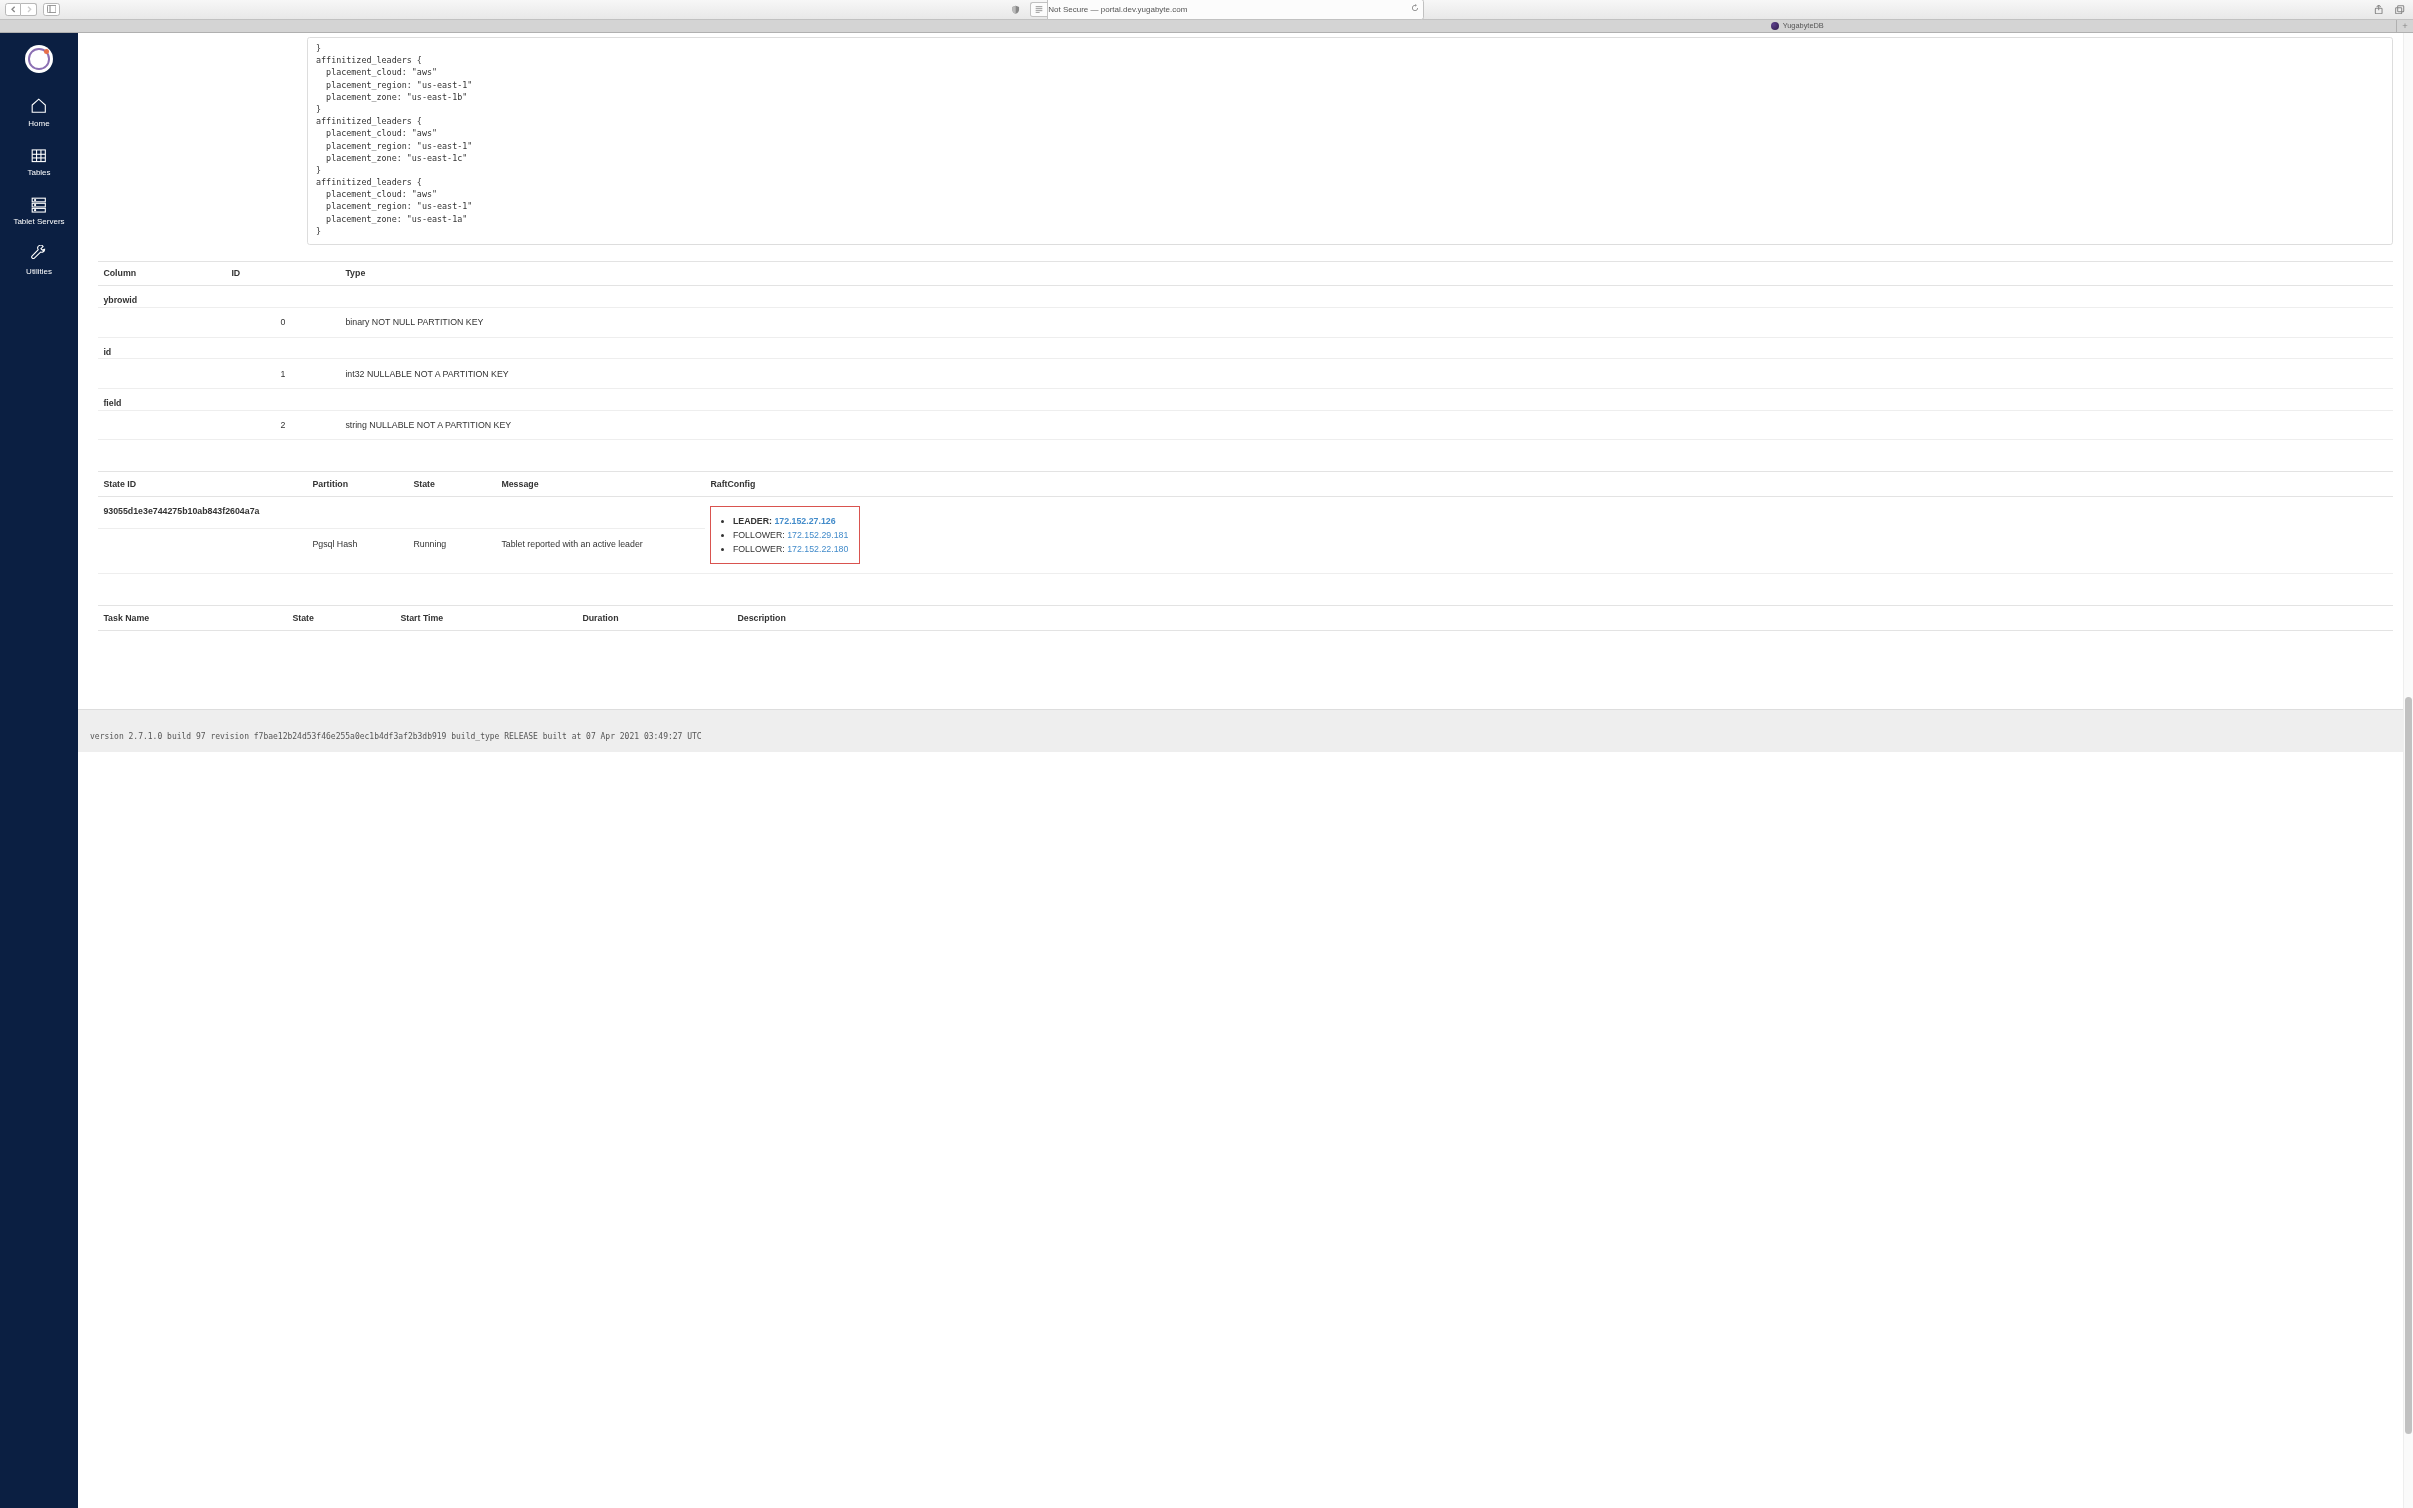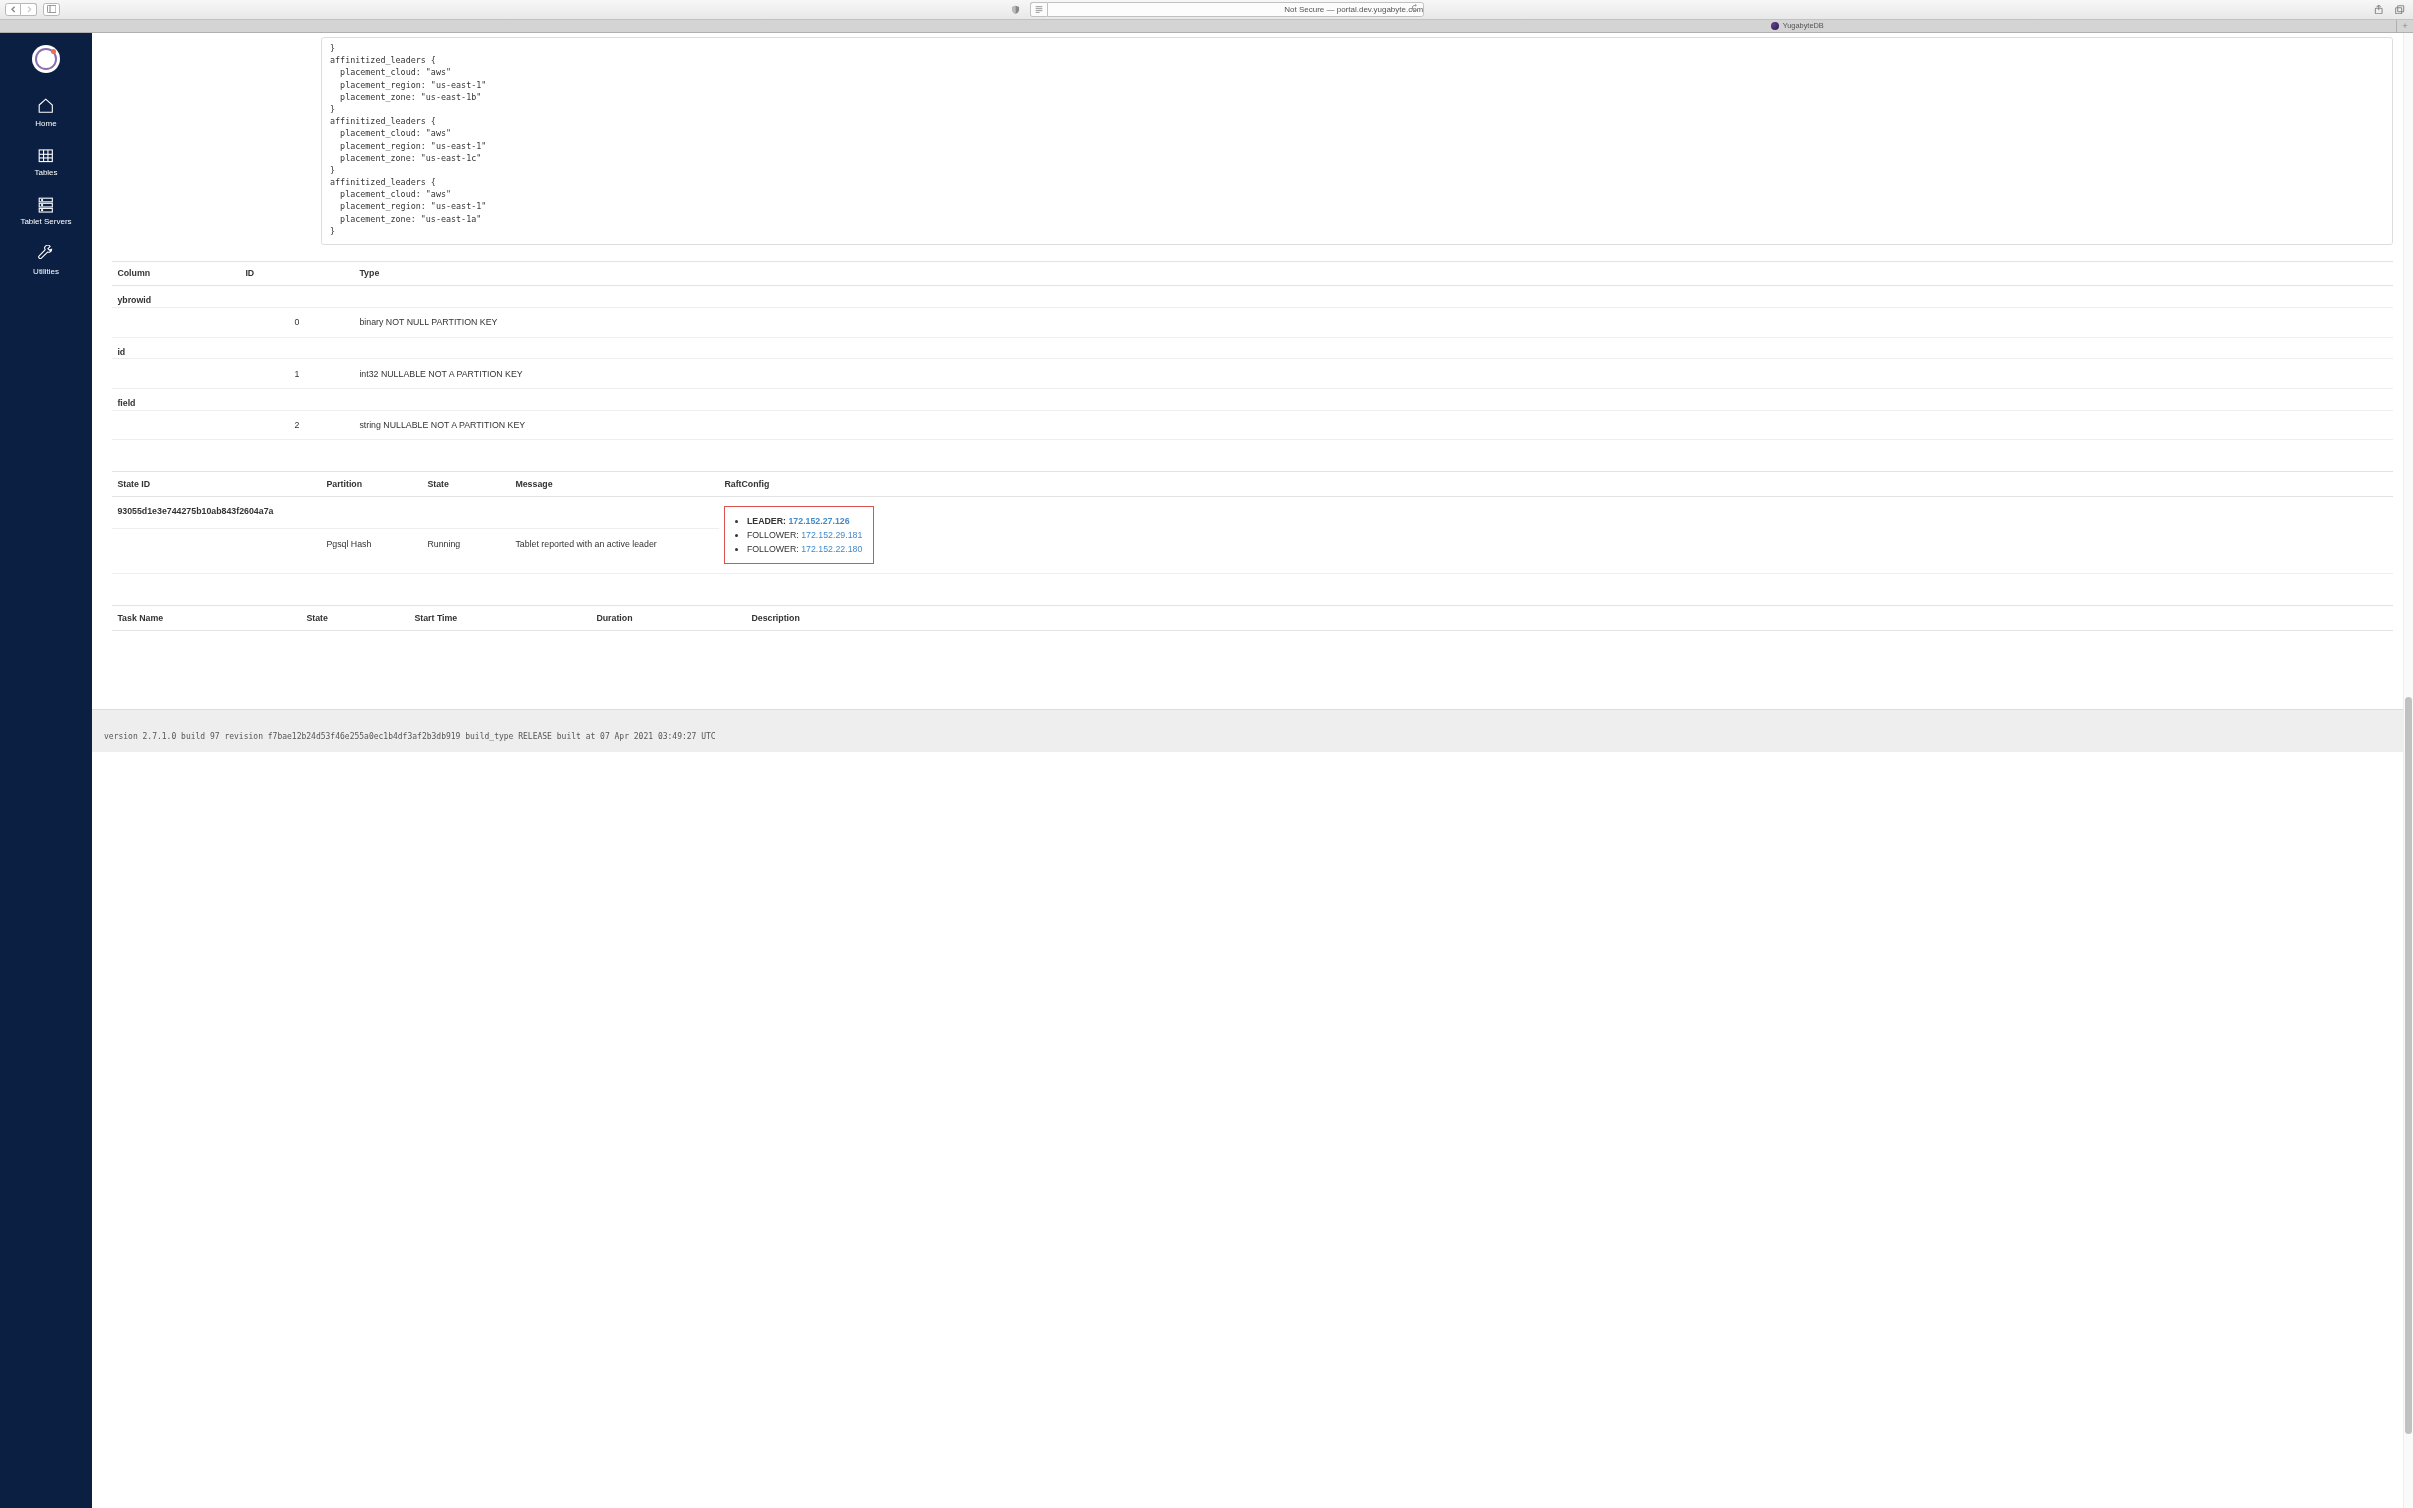--- a/index.html
+++ b/index.html
@@ -14,36 +14,36 @@
 .nav-btn svg { width: 6.7px; height: 6.7px; fill: none; stroke: #888; stroke-width: 2; }
 .nav-btn.disabled svg { stroke: #ccc; }
 .sidebar-btn { width: 17.5px; height: 13.5px; border: 0.7px solid #b8b8b8; background: #fff; border-radius: 2.7px; display: flex; align-items: center; justify-content: center; }
 .sidebar-btn svg { width: 9.4px; height: 8px; fill: none; stroke: #888; stroke-width: 1.5; }
 .chrome-spacer { flex: 1; }
 .shield-btn { width: 17.5px; height: 13.5px; display: flex; align-items: center; justify-content: center; }
 .shield-btn svg { width: 9.4px; height: 9.4px; fill: #888; }
 .address-bar-cluster { display: flex; align-items: center; gap: 0; }
 .reader-btn { width: 17.5px; height: 15px; border: 0.7px solid #c1c1c1; border-right: 0; border-radius: 2.7px 0 0 2.7px; background: #fcfcfc; display:flex;align-items:center;justify-content:center;}
 .reader-btn svg { width:8px;height:6.7px;stroke:#999;stroke-width:1.5;}
-.address-bar { height: 15px; width: 377px; border: 0.7px solid #c1c1c1; border-radius: 0 2.7px 2.7px 0; background: #fcfcfc; display: flex; align-items: center; justify-content: flex-end; font-size: 8px; color: #555; position: relative; }
+.address-bar { height: 21px; width: 377px; border: 0.7px solid #c1c1c1; border-radius: 0 2.7px 2.7px 0; background: #fcfcfc; display: flex; align-items: center; justify-content: flex-start; font-size: 8px; color: #555; position: relative; }
 .address-bar .refresh { position:absolute; right:4px; }
 .right-btns { display: flex; gap: 6.7px; }
 .right-btn { width: 15px; height: 13.5px; display: flex; align-items: center; justify-content: center; }
 .right-btn svg { width: 9.4px; height: 9.4px; fill: none; stroke: #888; stroke-width: 1.5; }
 
 
 .tab-bar { height: 13.5px; background: #d4d4d4; display: flex; border-bottom: 0.7px solid #b0b0b0; }
 .tab { flex: 1; display: flex; align-items: center; justify-content: center; gap: 4px; font-size: 7.4px; color: #555; border-right: 0.7px solid #b0b0b0; }
 .tab.active { background: #ececec; margin-top: 36px; }
 .tab-favicon { width: 8px; height: 8px; border-radius: 50%; background: radial-gradient(circle at 30% 30%, #5b3d8a, #2d1b4a); }
 .new-tab { width: 16px; display: flex; align-items: center; justify-content: center; color: #888; font-size: 9.4px; }
 
 
 .app { display: flex; height: calc(100vh - 33px); }
-.sidebar { width: 92px; background: #0b1f42; display: flex; flex-direction: column; align-items: center; padding-top: 12px; }
+.sidebar { width: 78px; background: #0b1f42; display: flex; flex-direction: column; align-items: center; padding-top: 12px; }
 .logo { width: 28px; height: 28px; border-radius: 50%; background: #fff; display:flex;align-items:center;justify-content:center; margin-bottom: 15px; position:relative;}
 .logo::after{content:"";width:17.5px;height:17.5px;border:2px solid #8b6fb3;border-radius:50%;display:block;}
 .logo::before{content:"";position:absolute;width:5.4px;height:5.4px;background:#e8704a;border-radius:50%;top:4px;right:4px;}
 .side-item { color: #fff; display: flex; flex-direction: column; align-items: center; gap: 4px; padding: 9.4px 0; font-size: 8px; cursor: pointer; width: 100%; }
 .side-item svg { width: 17.5px; height: 17.5px; fill: none; stroke: #fff; stroke-width: 1.5; }
 
 .content { flex: 1; overflow-y: auto; background: #fff; }
 .content-inner { padding: 0 20px 20px 20px; }
 
 .code-box { border: 0.7px solid #ddd; border-radius: 2.7px; padding: 4px 8px 6.7px 8px; font-family: "SF Mono", Menlo, Consolas, monospace; font-size: 8.4px; line-height: 1.45; white-space: pre; color: #333; margin-left: 209px; margin-bottom: 16px; margin-top: 4px;}

